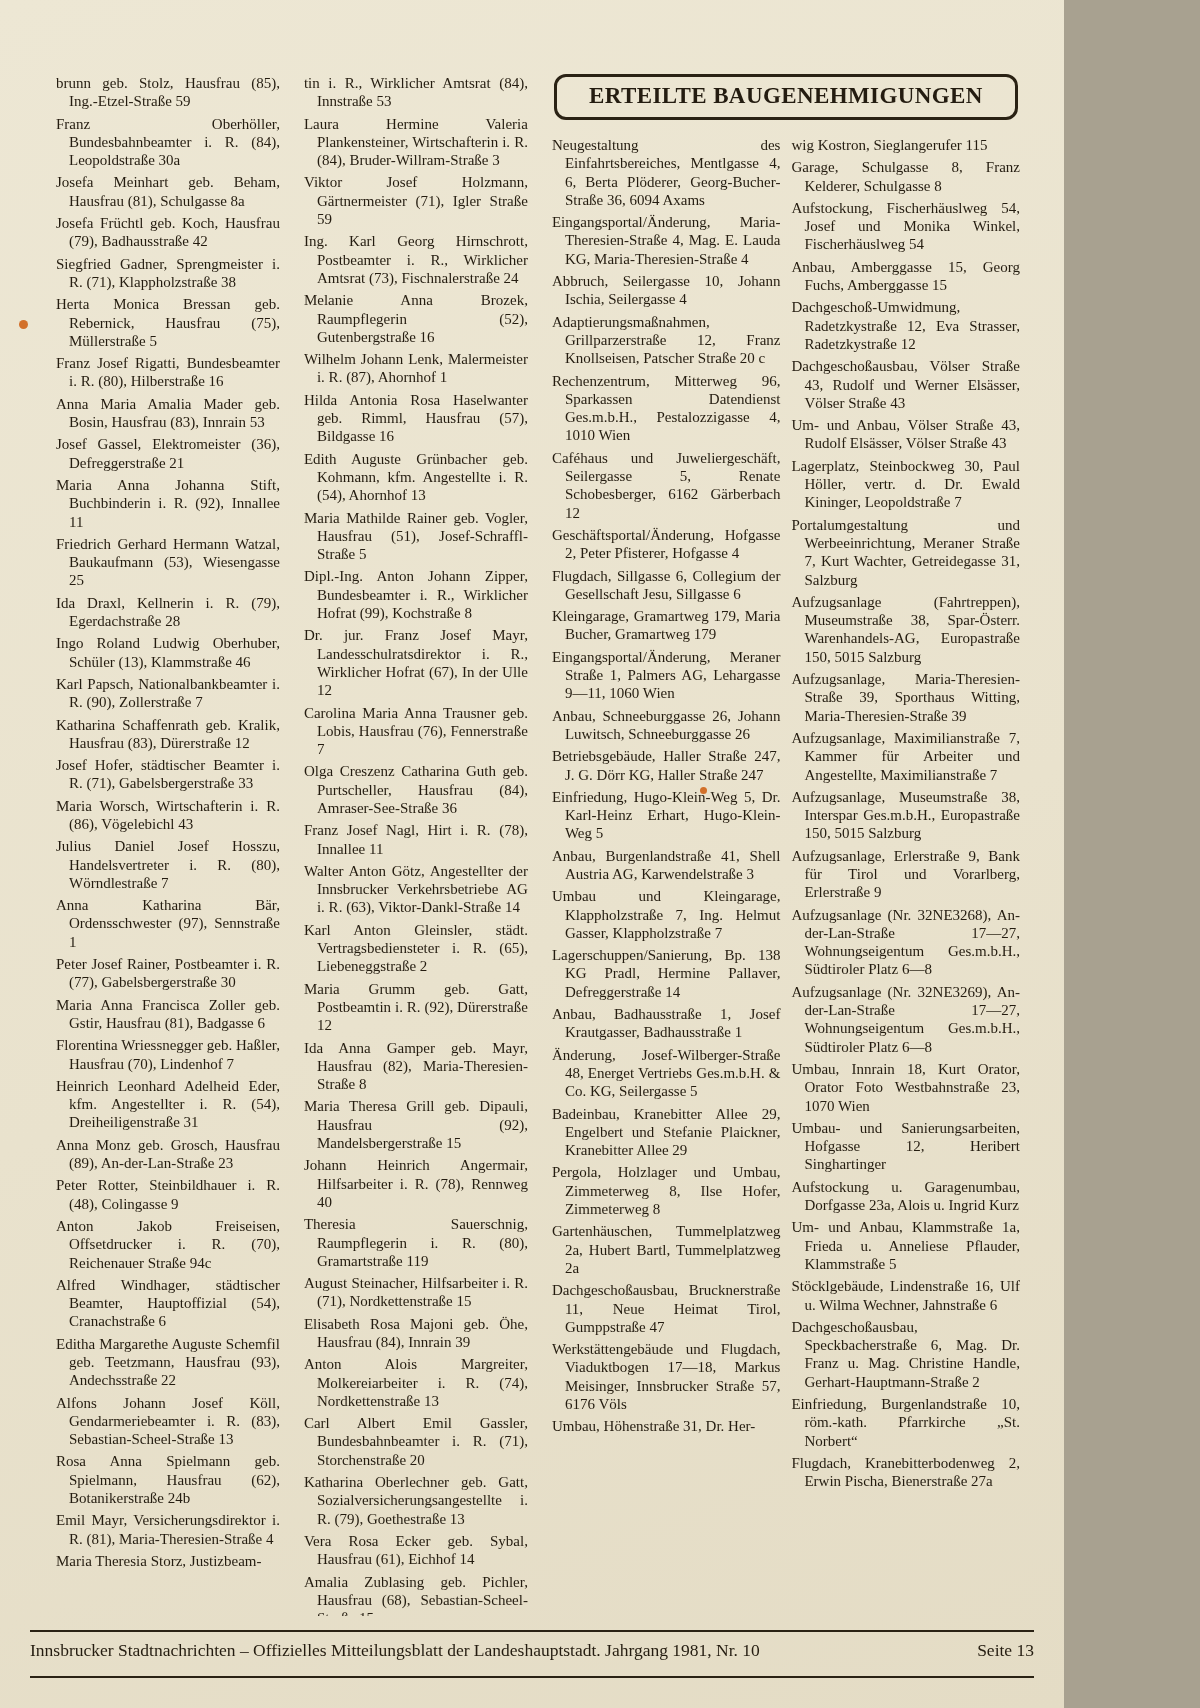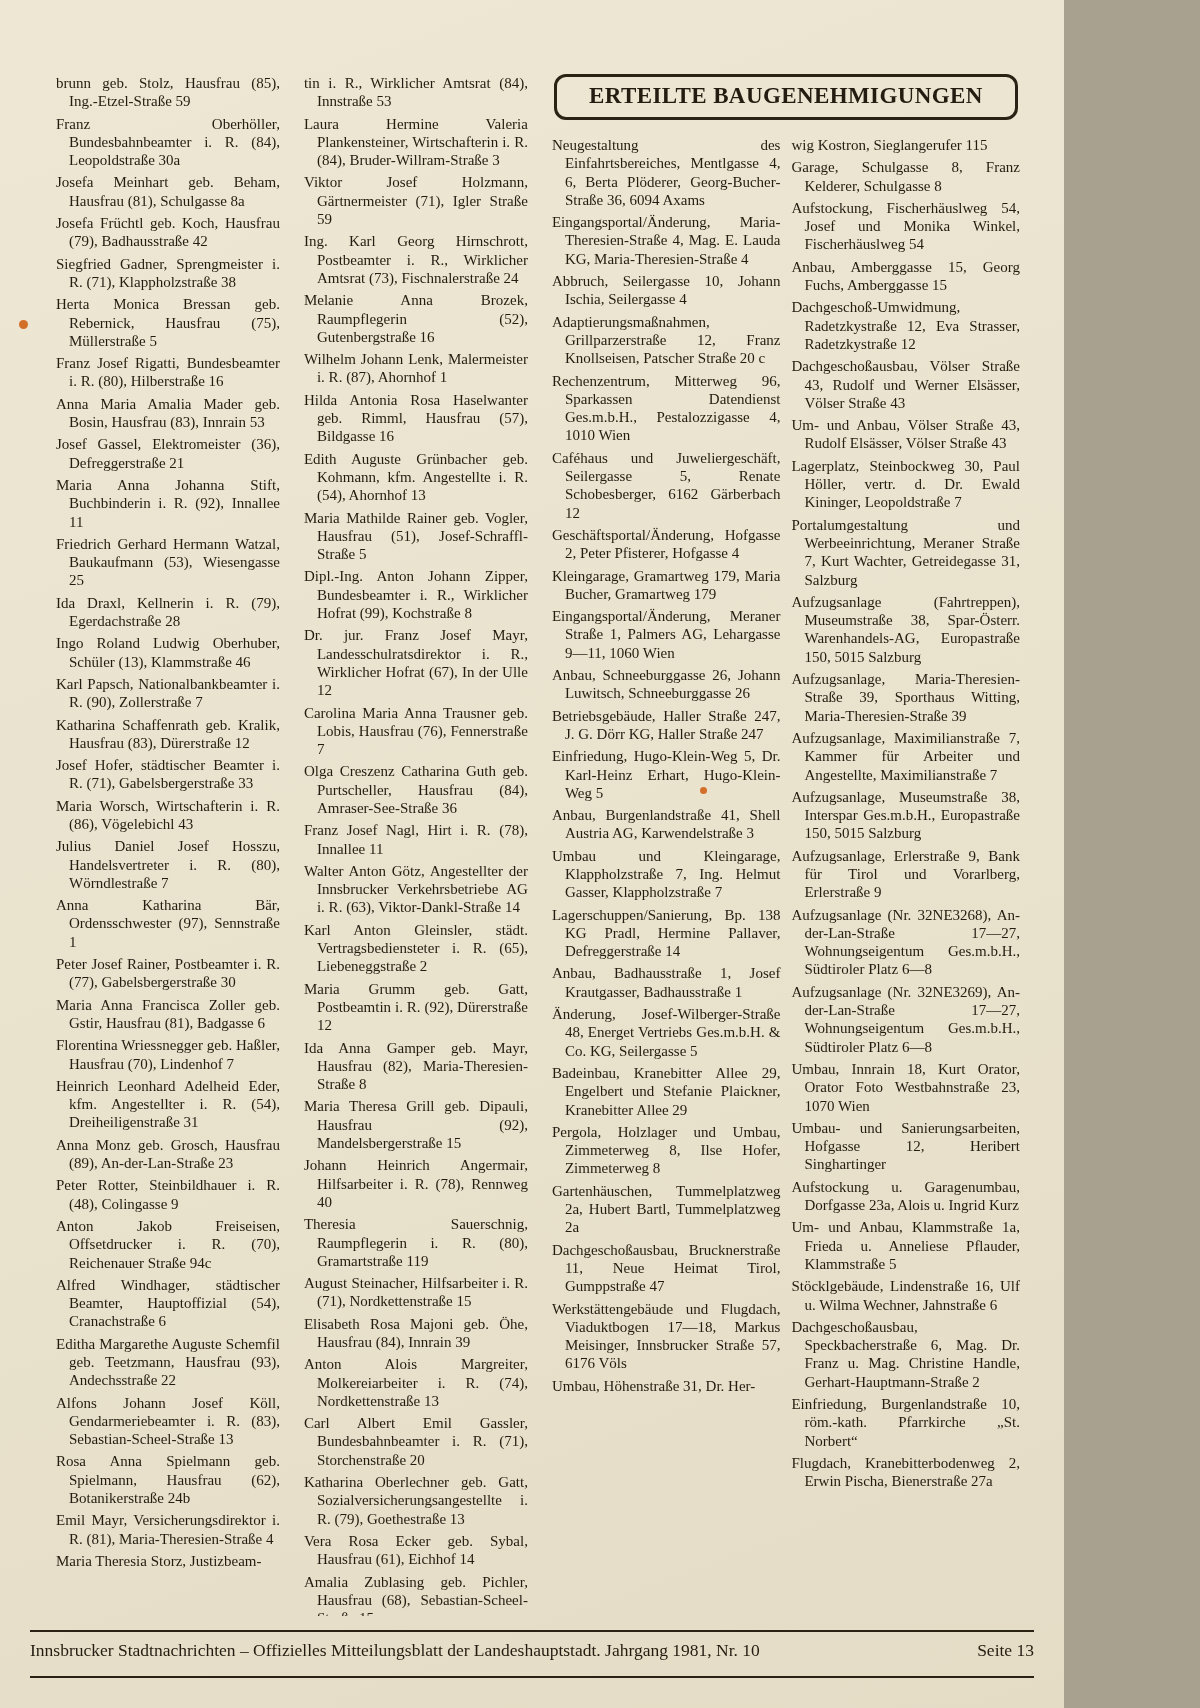--- a/index.html
+++ b/index.html
@@ -220,20 +220,21 @@
 
             <p class="entry">Adaptierungsmaßnahmen, Grillparzerstraße 12, Franz Knollseisen, Patscher Straße 20 c</p>
 
 
             <p class="entry">Rechenzentrum, Mitterweg 96, Sparkassen Datendienst Ges.m.b.H., Pestalozzigasse 4, 1010 Wien</p>
 
             <p class="entry">Caféhaus und Juweliergeschäft, Seilergasse 5, Renate Schobesberger, 6162 Gärberbach 12</p>
 
             <p class="entry">Geschäftsportal/Änderung, Hofgasse 2, Peter Pfisterer, Hofgasse 4</p>
 
+            <p class="entry">Flugdach, Sillgasse 6, Collegium der Gesellschaft Jesu, Sillgasse 6</p>
 
             <p class="entry">Kleingarage, Gramartweg 179, Maria Bucher, Gramartweg 179</p>
 
             <p class="entry">Eingangsportal/Änderung, Meraner Straße 1, Palmers AG, Lehargasse 9—11, 1060 Wien</p>
 
             <p class="entry">Anbau, Schneeburggasse 26, Johann Luwitsch, Schneeburggasse 26</p>
 
             <p class="entry">Betriebsgebäude, Haller Straße 247, J. G. Dörr KG, Haller Straße 247</p>
 
             <p class="entry">Einfriedung, Hugo-Klein-Weg 5, Dr. Karl-Heinz Erhart, Hugo-Klein-Weg 5</p>

